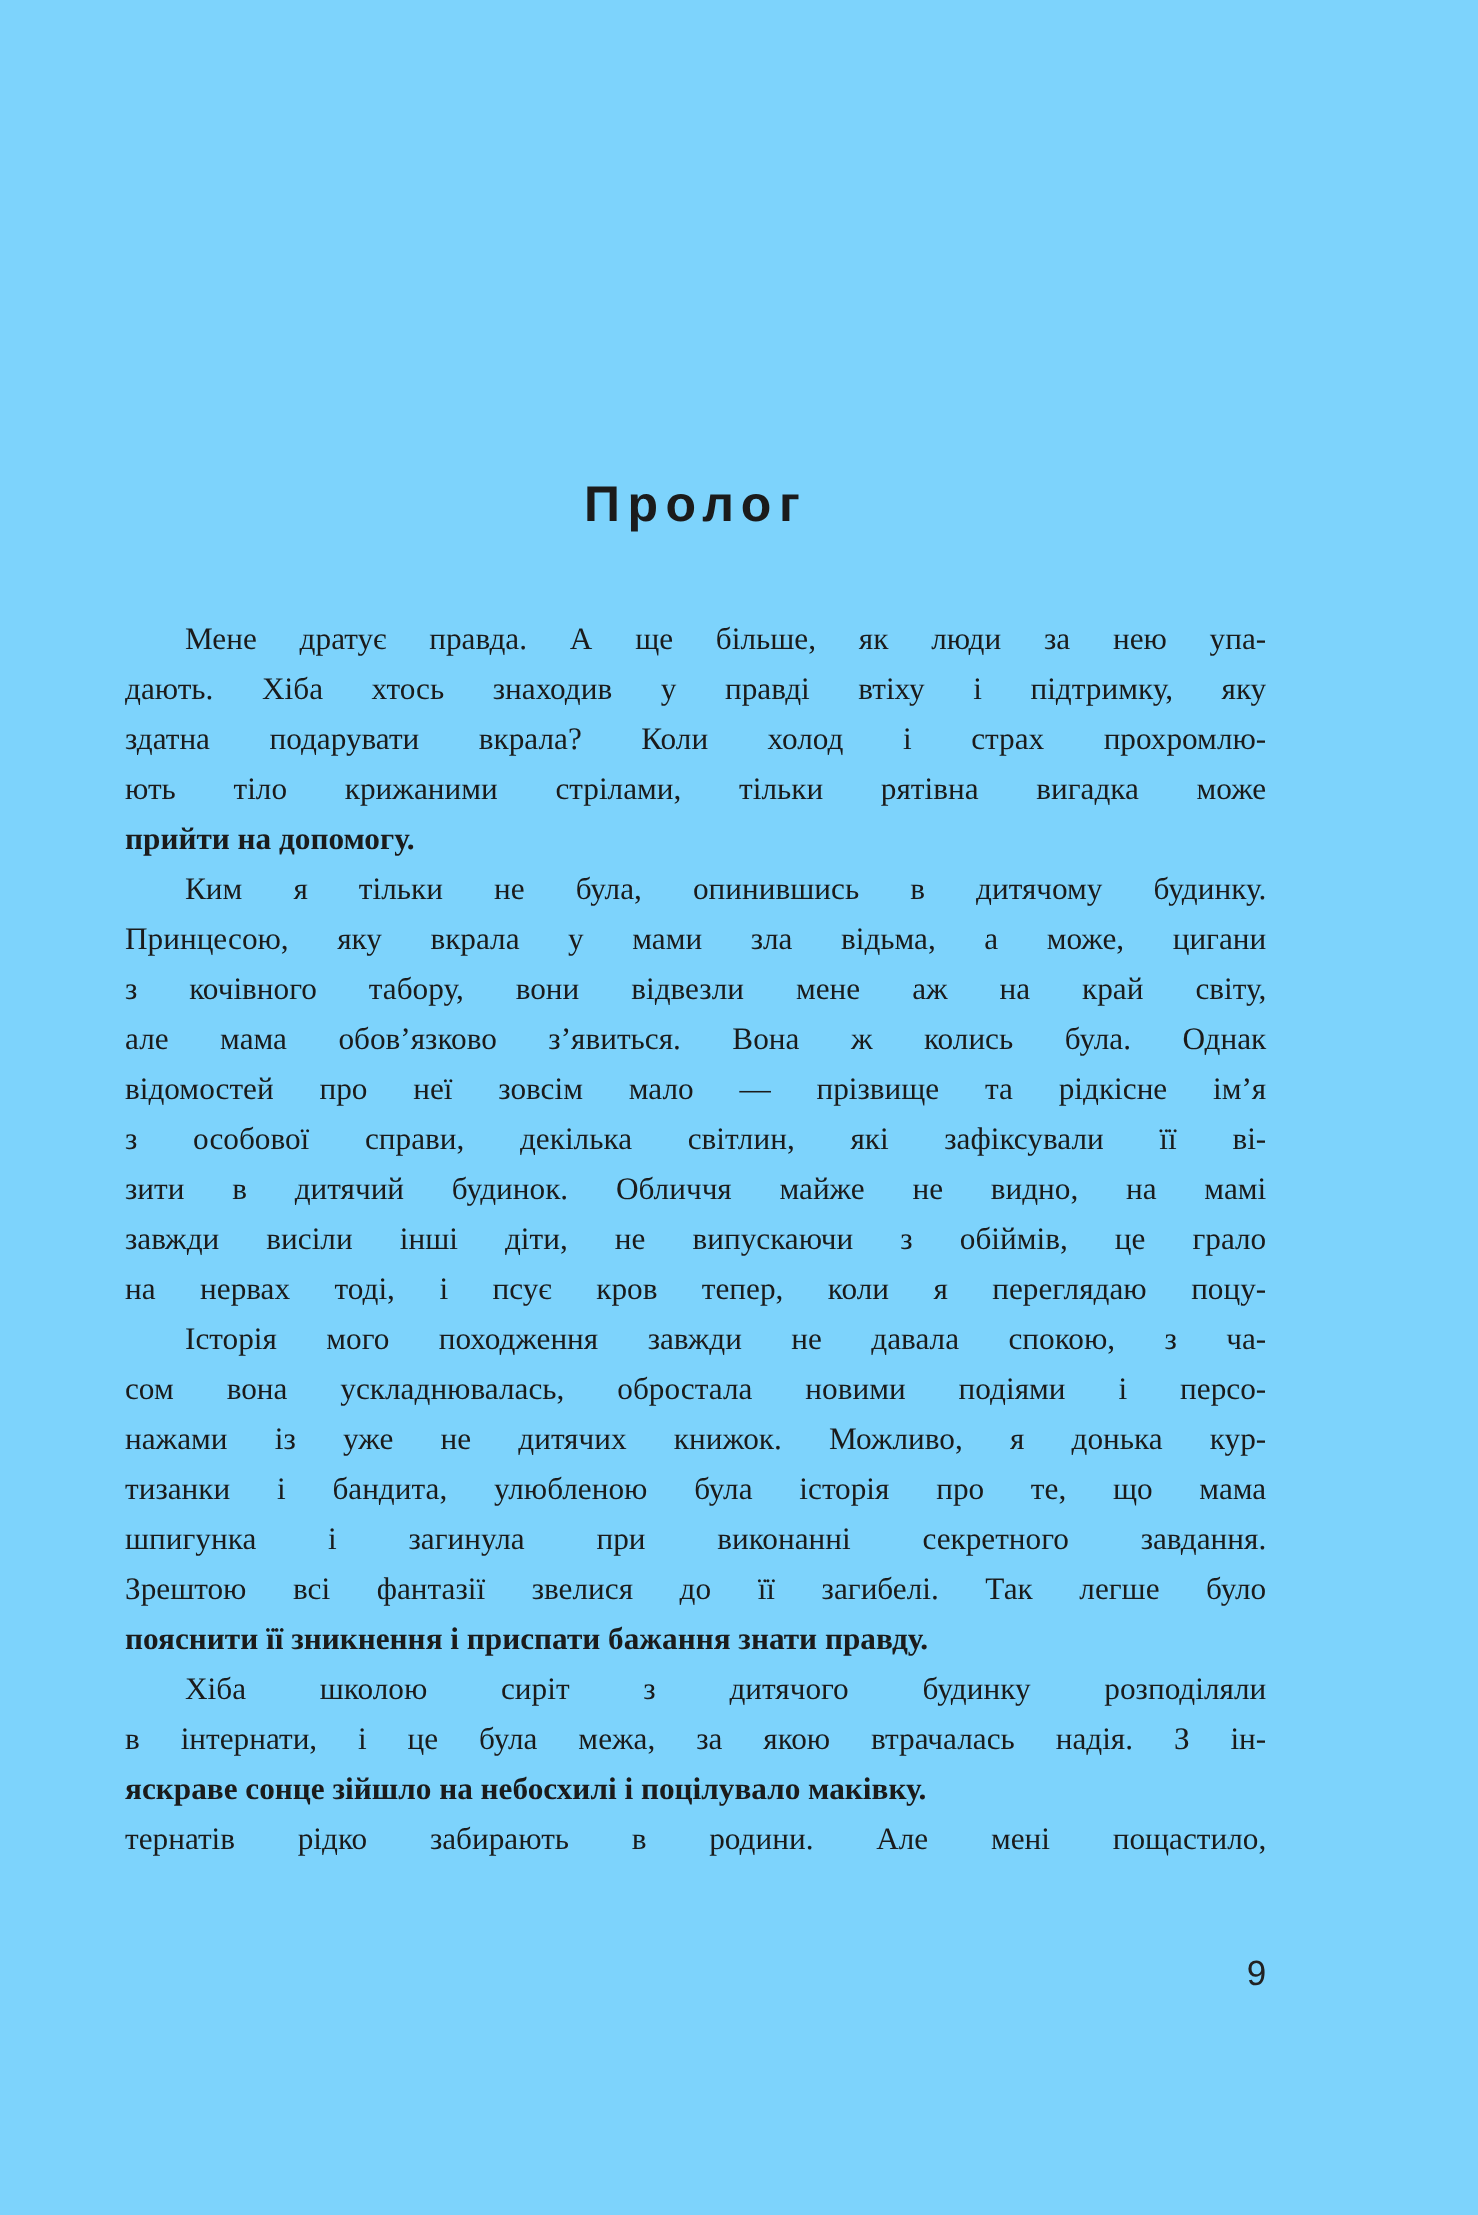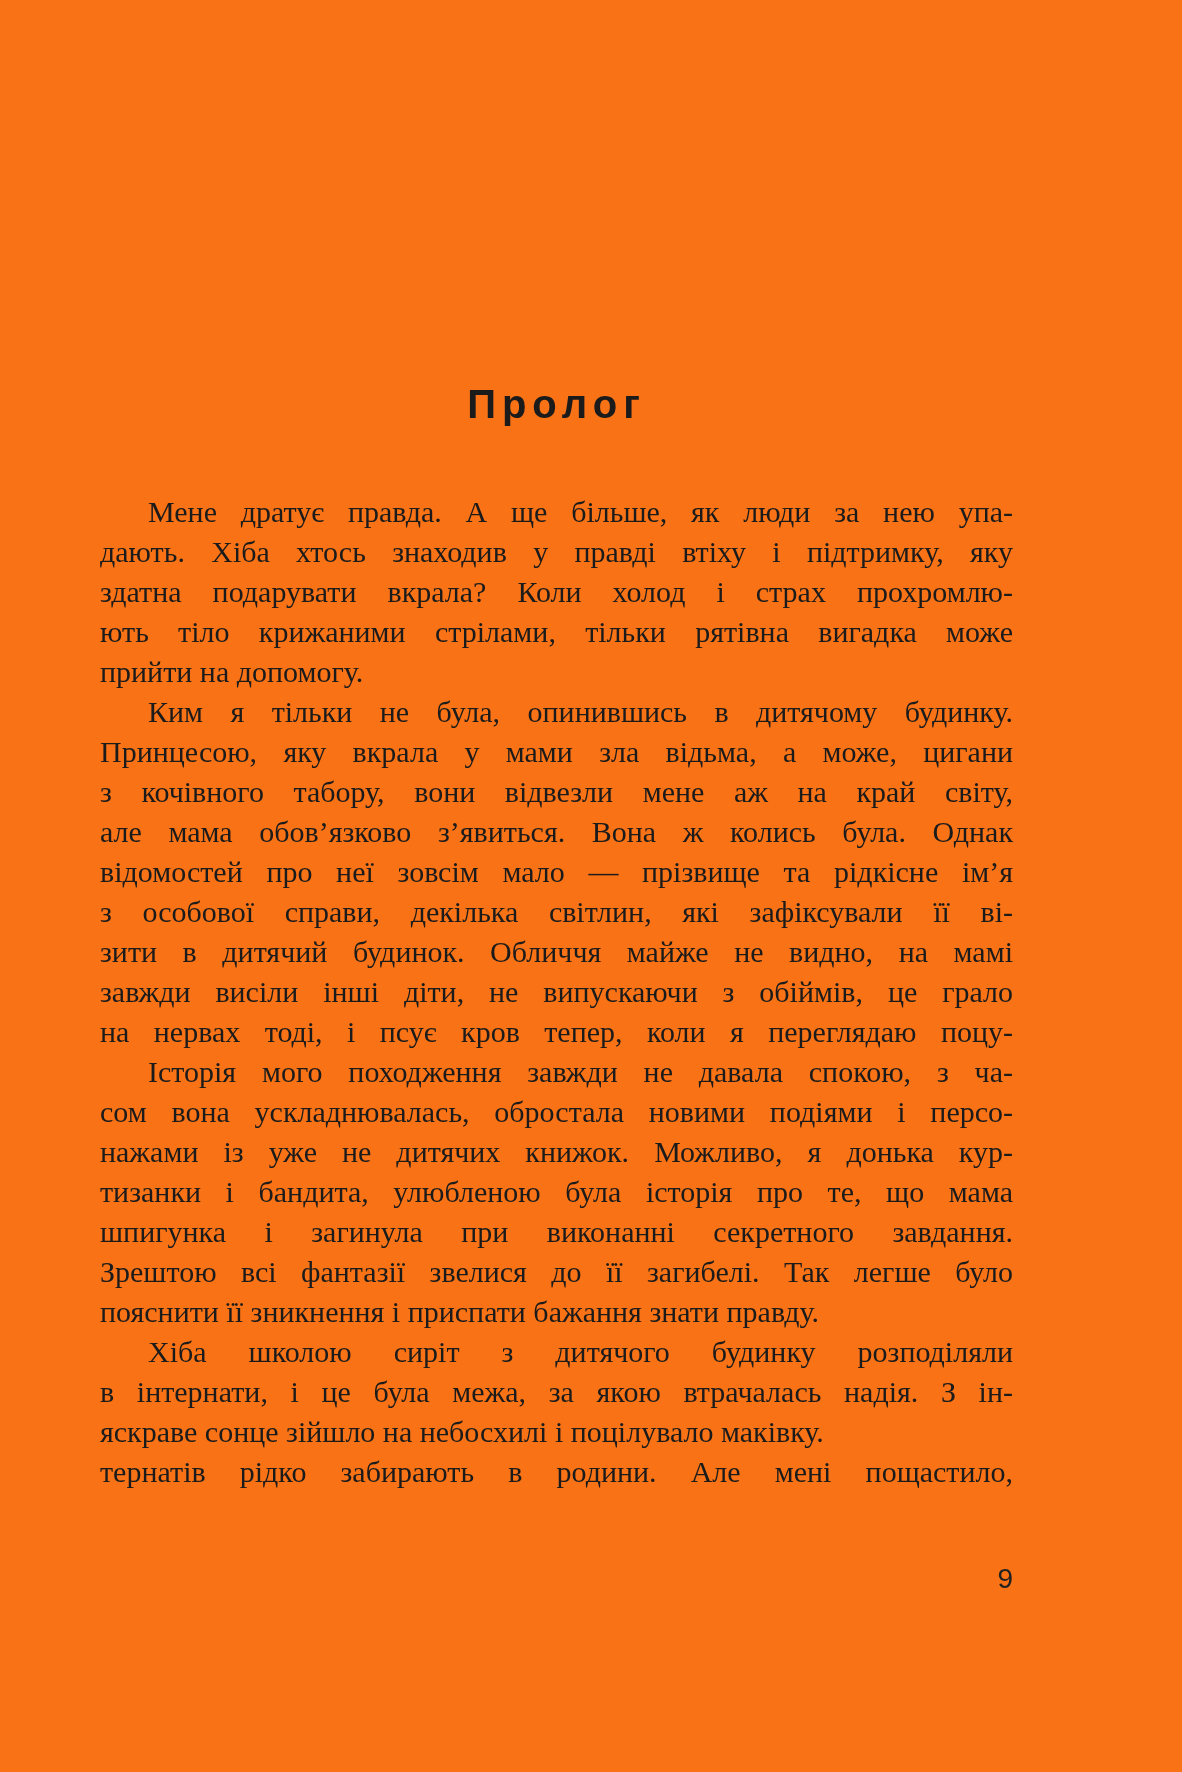--- a/index.html
+++ b/index.html
@@ -1,20 +1,20 @@
 <!DOCTYPE html>
 <html><head>
 <meta charset="utf-8">
 <style>
   html, body { margin: 0; padding: 0; }
   .page {
     position: relative;
     width: 1182px;
     height: 1772px;
-    background: #f97316;
+    background: #7dd3fc;
     overflow: hidden;
     font-family: "Liberation Serif", serif;
   }
   .content {
     position: absolute;
     left: 100px;
     top: 382px;
     width: 913px;
   }
   .title {
@@ -22,33 +22,33 @@
     font-family: "Liberation Sans", sans-serif;
     font-weight: bold;
     font-size: 40px;
     line-height: 44px;
     letter-spacing: 6px;
     text-align: center;
     color: #1b1b1b;
   }
   .body-text {
     color: #1b1b1b;
-    font-size: 30px;
+    font-size: 25px;
   }
   .para { margin: 0; padding: 0; }
   .line {
     line-height: 40px;
     height: 40px;
     text-align: justify;
     text-align-last: justify;
     white-space: normal;
     overflow: visible;
   }
   .line.first { text-indent: 48px; }
-  .line.plast { text-align-last: left; }
+  .line.plast { text-align-last: left; font-weight: bold; }
   .folio {
     margin-top: 70px;
     text-align: right;
     font-family: "Liberation Sans", sans-serif;
     font-size: 28px;
     line-height: 34px;
     color: #222222;
   }
 </style>
 </head>

